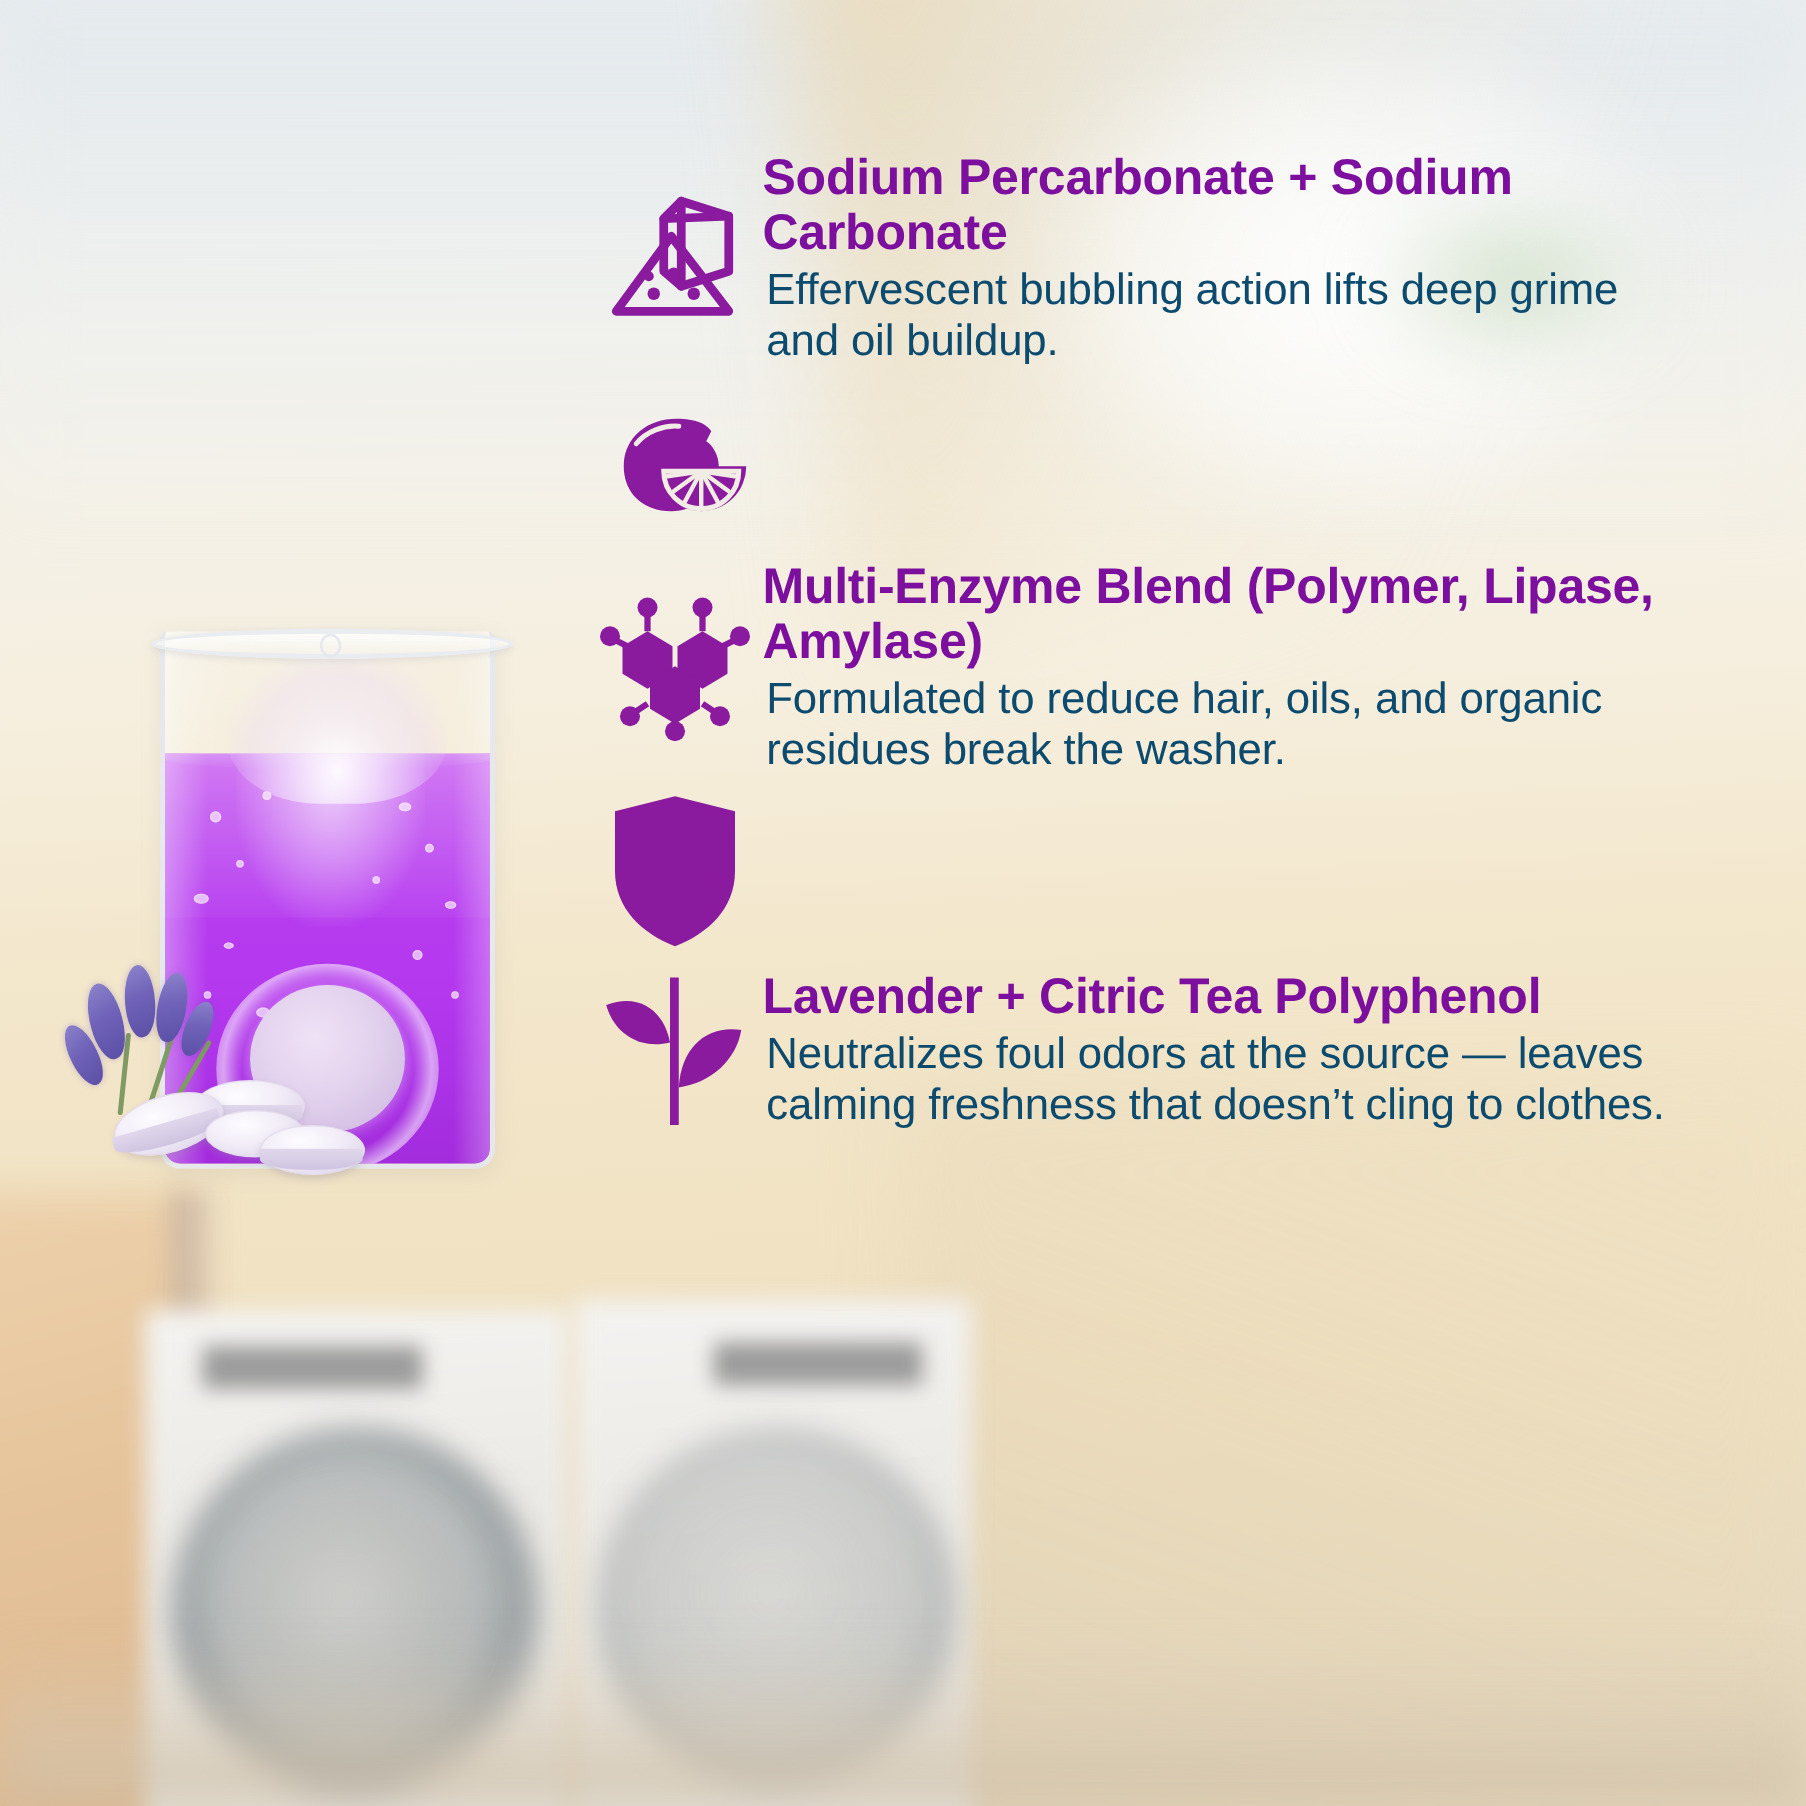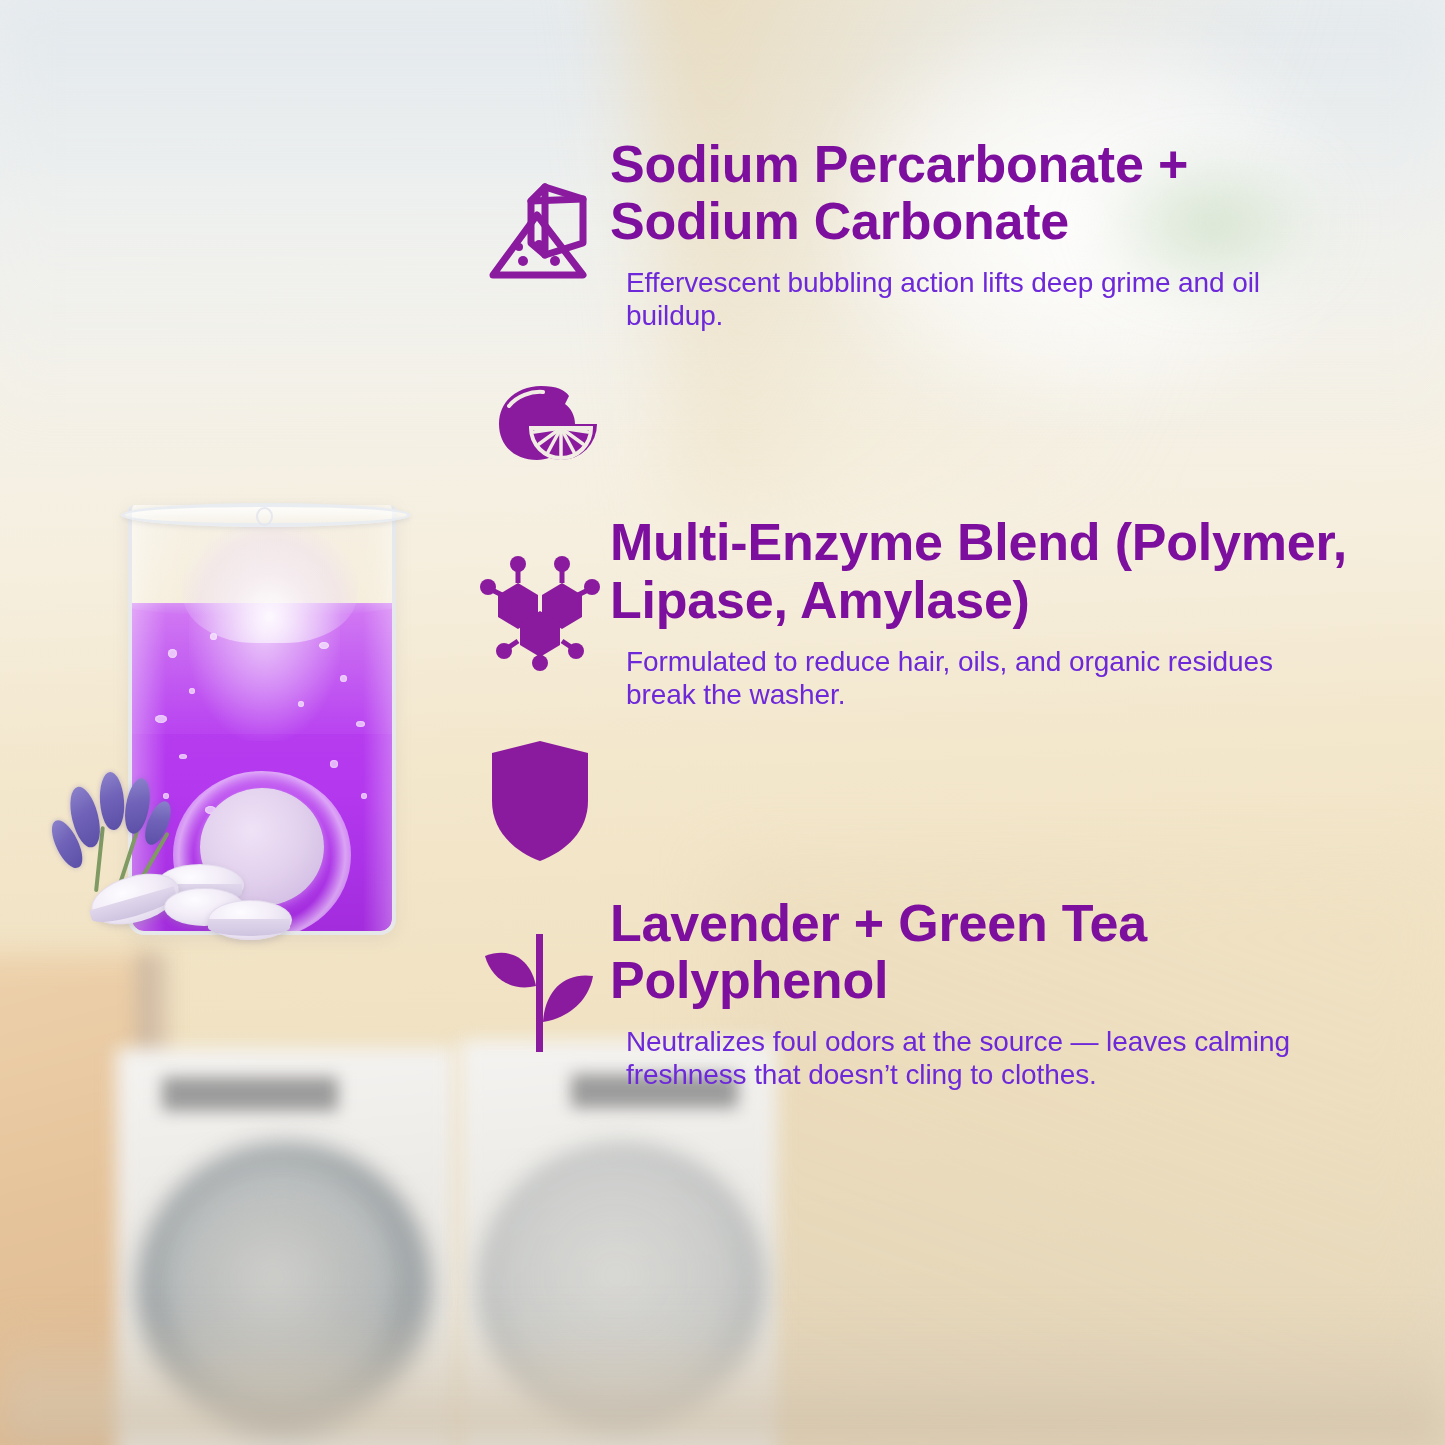--- a/index.html
+++ b/index.html
@@ -324,32 +324,32 @@
     display: flex;
     align-items: center;
     justify-content: center;
     align-self: center;
     height: 120px;
   }
   .feature-icon svg { display: block; }
   .feature-text { flex: 1 1 auto; padding-top: 2px; }
   .f-title {
     color: #7d0f9e;
-    font-size: 52px;
+    font-size: 40px;
     font-weight: bold;
     line-height: 1.10;
     letter-spacing: -0.2px;
-    margin: 16px 0 2px 0;
+    margin: 0 0 2px 0;
   }
   .f-desc {
-    color: #6d28d9;
-    font-size: 28px;
+    color: #0c4a6e;
+    font-size: 35px;
     line-height: 1.18;
     letter-spacing: -0.1px;
-    margin: 16px;
+    margin: 3px;
   }
 
   
   #feat-0 { margin-bottom: 16px; }
   #feat-1 { margin-bottom: 12px; }
   #feat-2 { margin-bottom: 14px; }
   #feat-3 { margin-bottom: 16px; }
   #feat-4 { margin-bottom: 0; }
 </style>
 </head>
@@ -522,19 +522,19 @@
 
     <div class="feature" id="feat-4">
       <div class="feature-icon">
         <svg width="118" height="124" viewBox="0 0 118 124" fill="none">
           <rect x="55" y="4" width="7" height="118" fill="#8A1A9E"></rect>
           <path d="M55 56 C30 62 10 48 4 26 C30 16 50 30 55 56 Z" fill="#8A1A9E"></path>
           <path d="M62 92 C88 88 108 70 112 46 C84 42 64 60 62 92 Z" fill="#8A1A9E"></path>
         </svg>
       </div>
       <div class="feature-text">
-        <p class="f-title">Lavender + Green Tea Polyphenol</p>
+        <p class="f-title">Lavender + Citric Tea Polyphenol</p>
         <p class="f-desc">Neutralizes foul odors at the source — leaves calming freshness that doesn’t cling to clothes.</p>
       </div>
     </div>
 
   </div>
 </div>
 
 </body></html>

